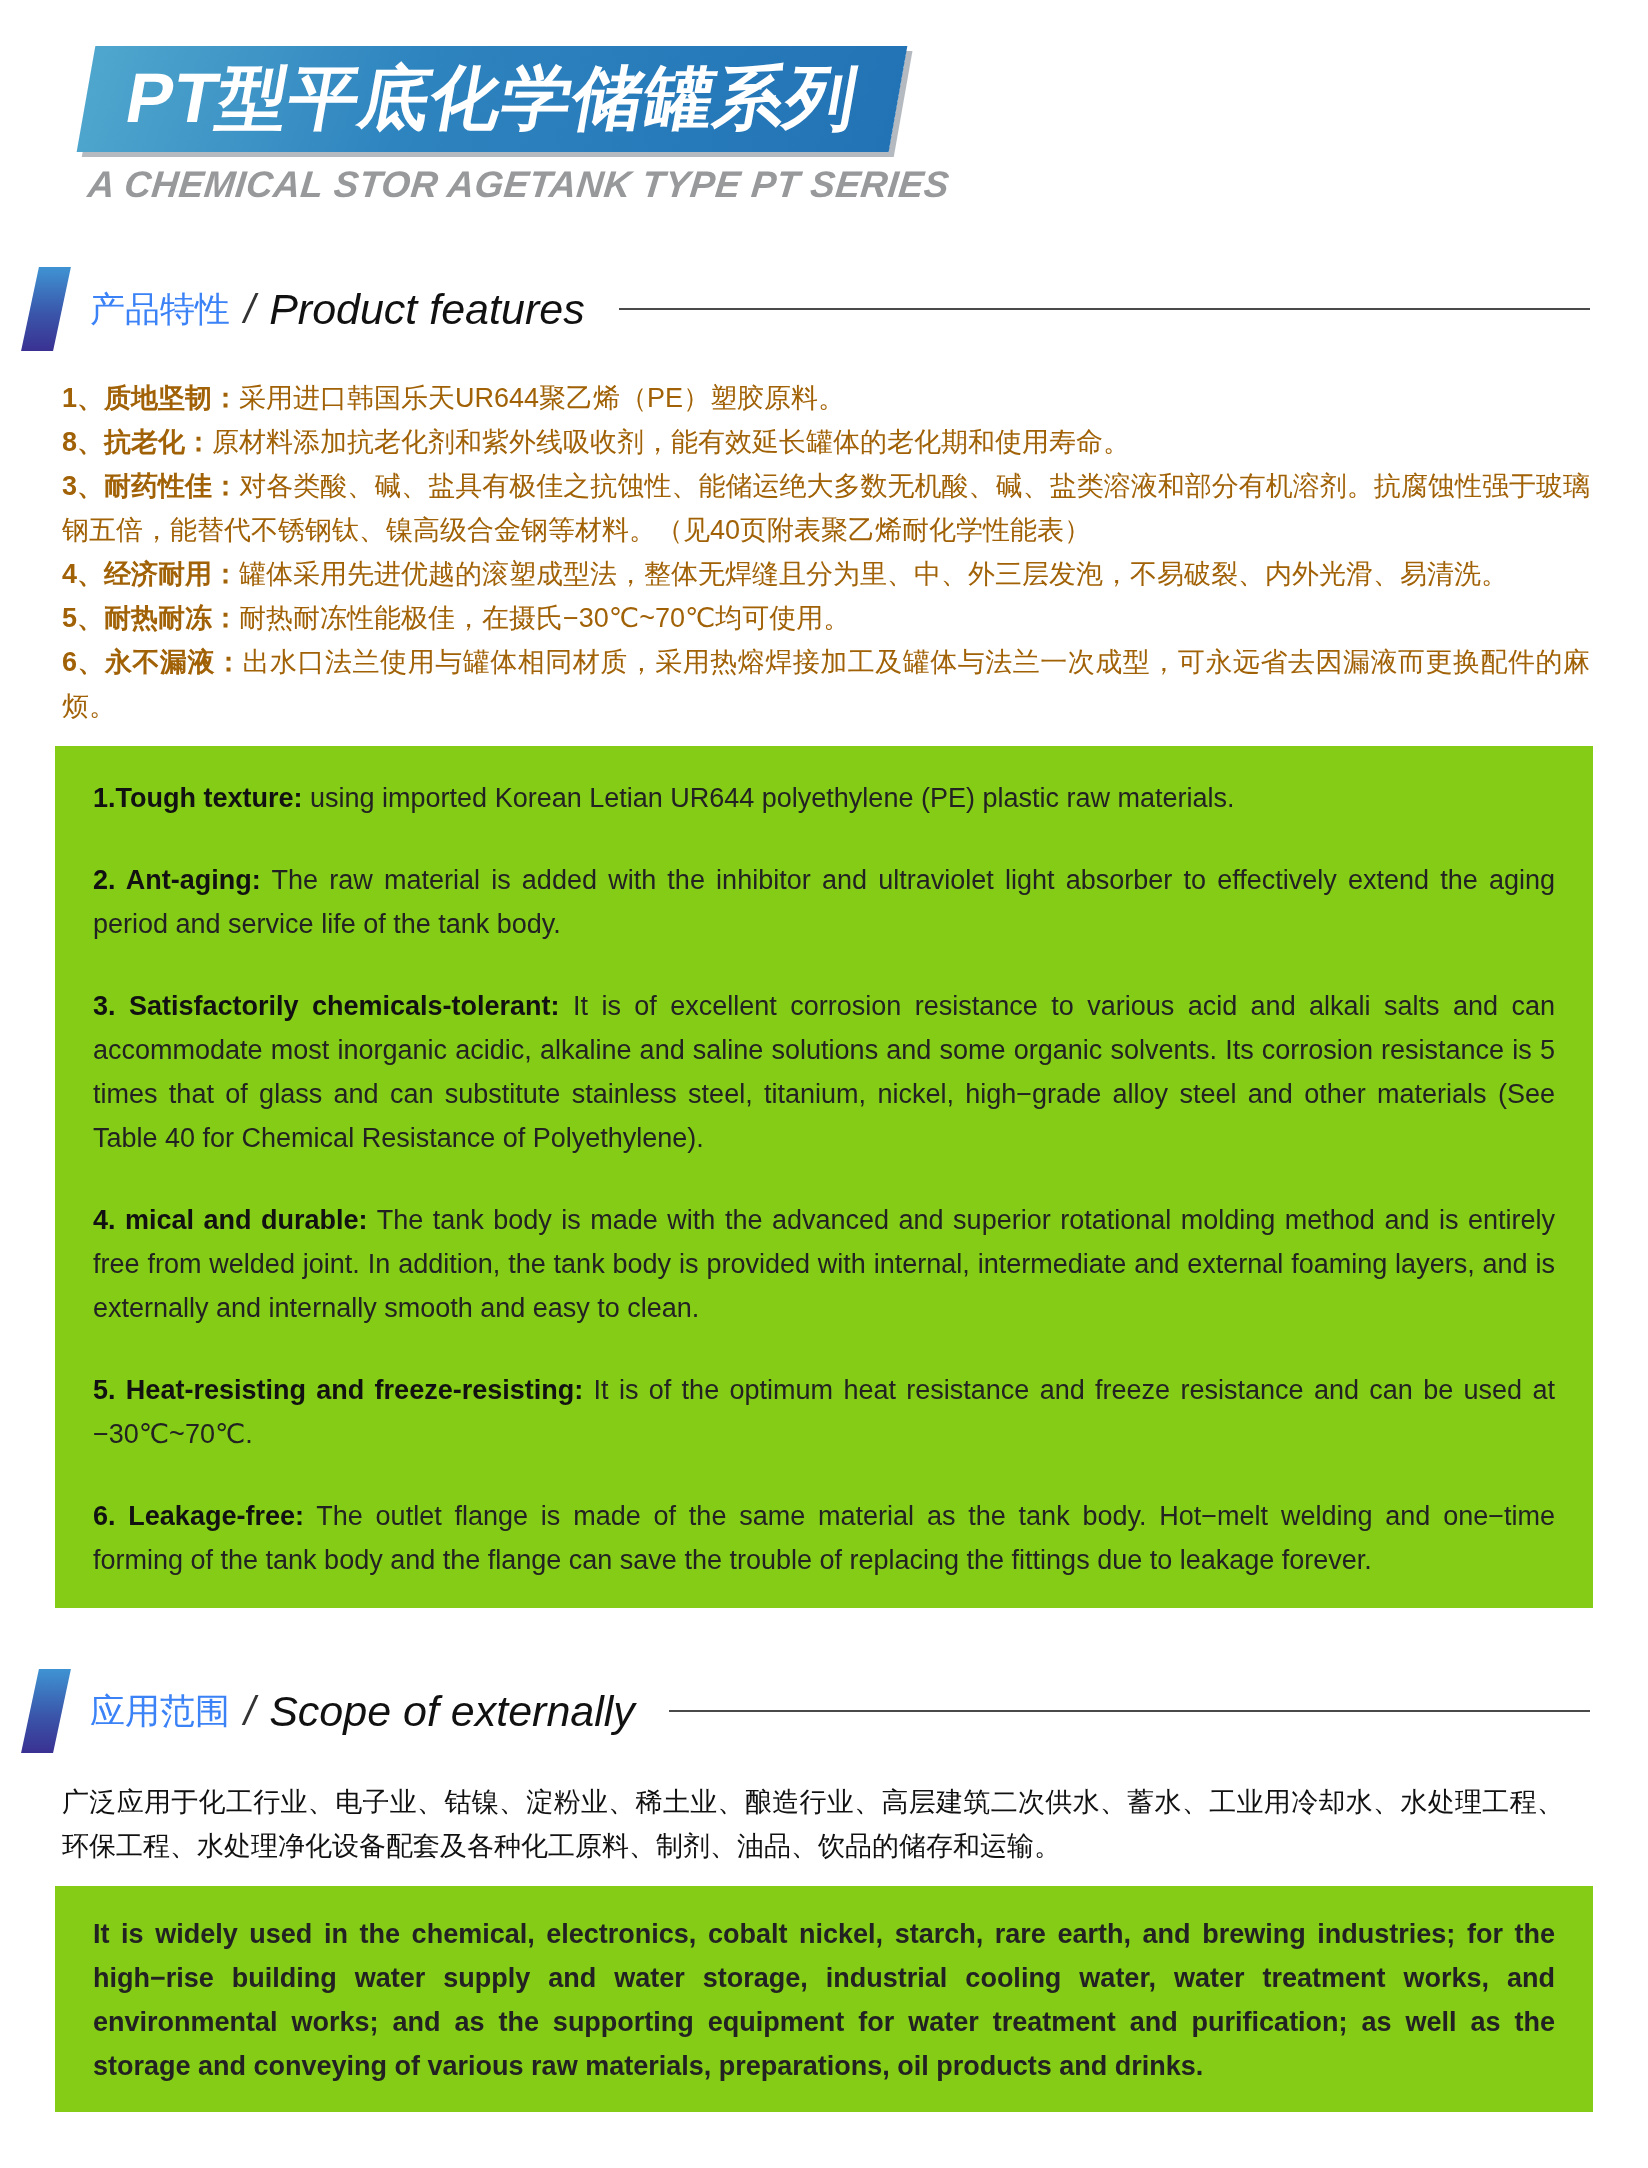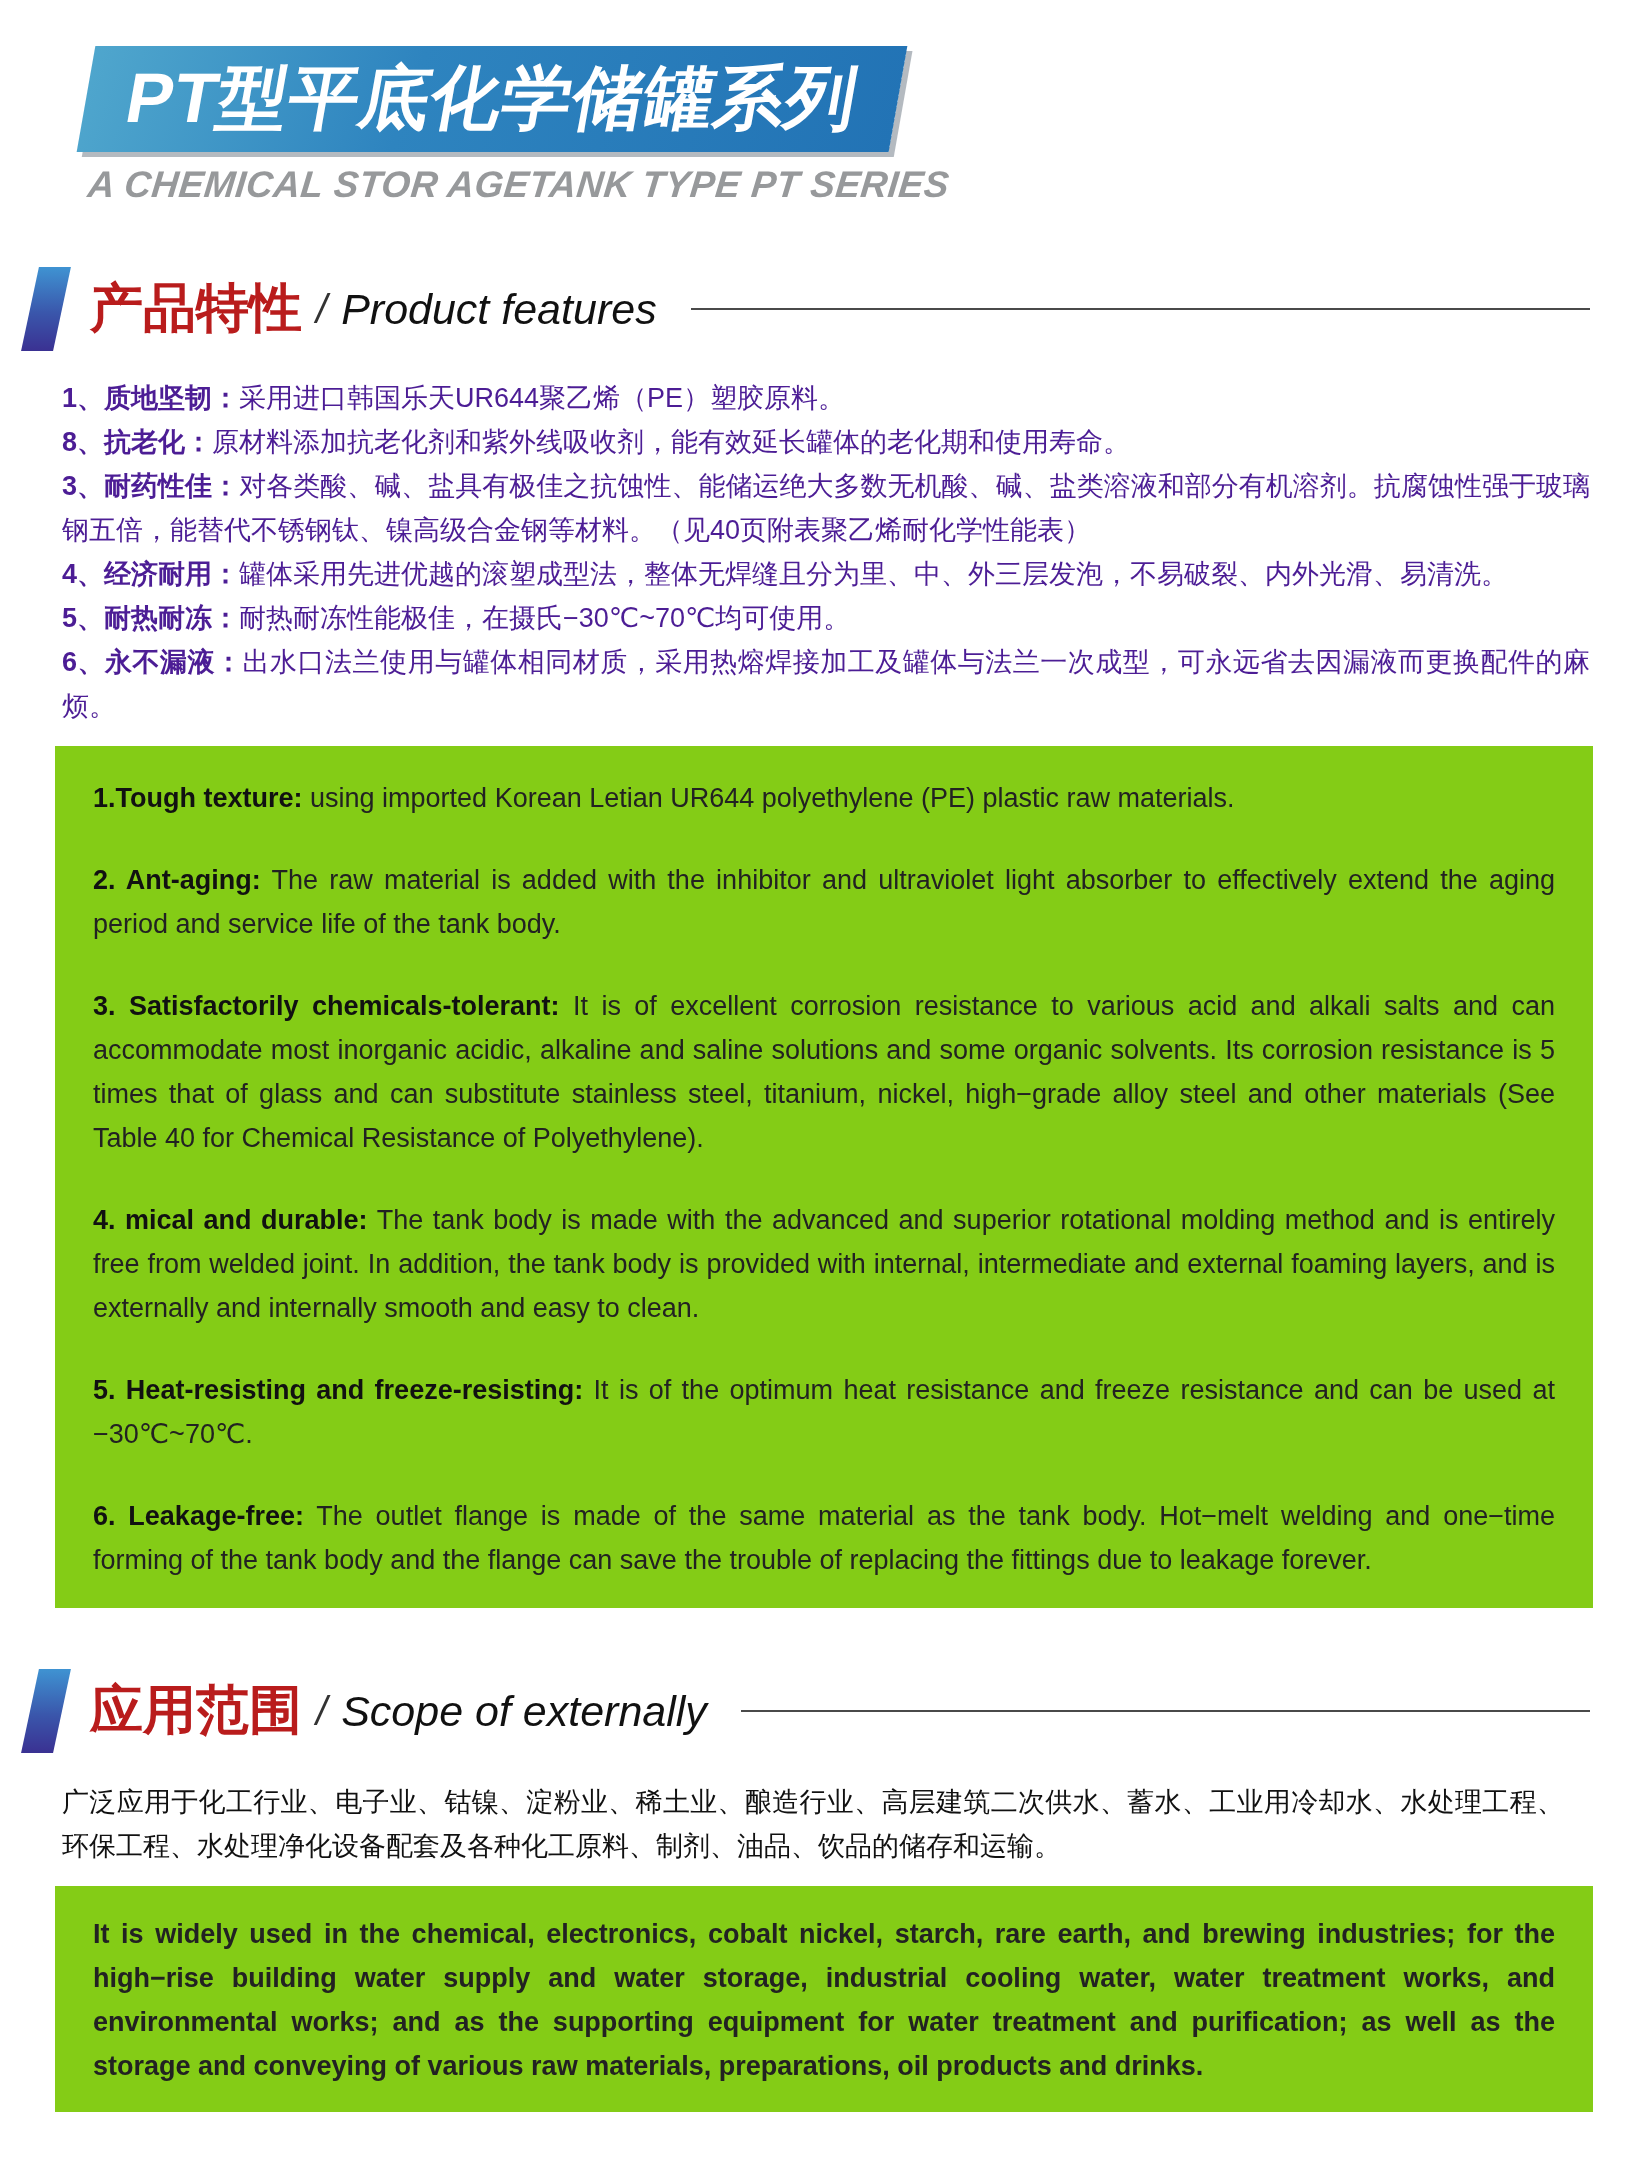--- a/index.html
+++ b/index.html
@@ -26,27 +26,27 @@
     display:inline-block; transform:skewX(-6deg); letter-spacing:0.5px;
     white-space:nowrap;
   }
   
   .sec-header { display:flex; align-items:center; margin:60px 58px 0 30px; height:86px; }
   .sec-marker {
     width:32px; height:84px; margin-right:28px;
     background:linear-gradient(180deg,#3f93d2 0%,#3a56ab 55%,#3a3192 100%);
     transform:skewX(-12deg); flex:none;
   }
-  .sec-title-zh { font-size:53px; font-weight:bold; color:#b91c1c; white-space:nowrap; }
+  .sec-title-zh { font-size:35px; font-weight:normal; color:#3b82f6; white-space:nowrap; }
   .sec-sep { font-size:40px; color:#333; margin:0 14px; font-style:italic; }
   .sec-title-en { font-size:43px; font-style:italic; color:#111; white-space:nowrap; }
   .sec-line { flex:1; height:2px; background:#4a4a4a; margin-left:34px; }
   
   .zh-list { margin:24px 58px 0 62px; }
-  .zh-item { font-size:27px; line-height:44px; text-align:justify; color:#4c1d95; }
+  .zh-item { font-size:27px; line-height:44px; text-align:justify; color:#a16207; }
   .zh-item .lbl { font-weight:bold; }
   
   .gray-box {
     margin:18px 55px 0 55px; background:#84cc16;
     padding:30px 38px 26px 38px;
   }
   .en-p { font-size:27px; line-height:44px; text-align:justify; color:#222; margin-bottom:38px; }
   .en-p:last-child { margin-bottom:0; }
   .en-p .lbl { font-weight:bold; color:#111; }
   

